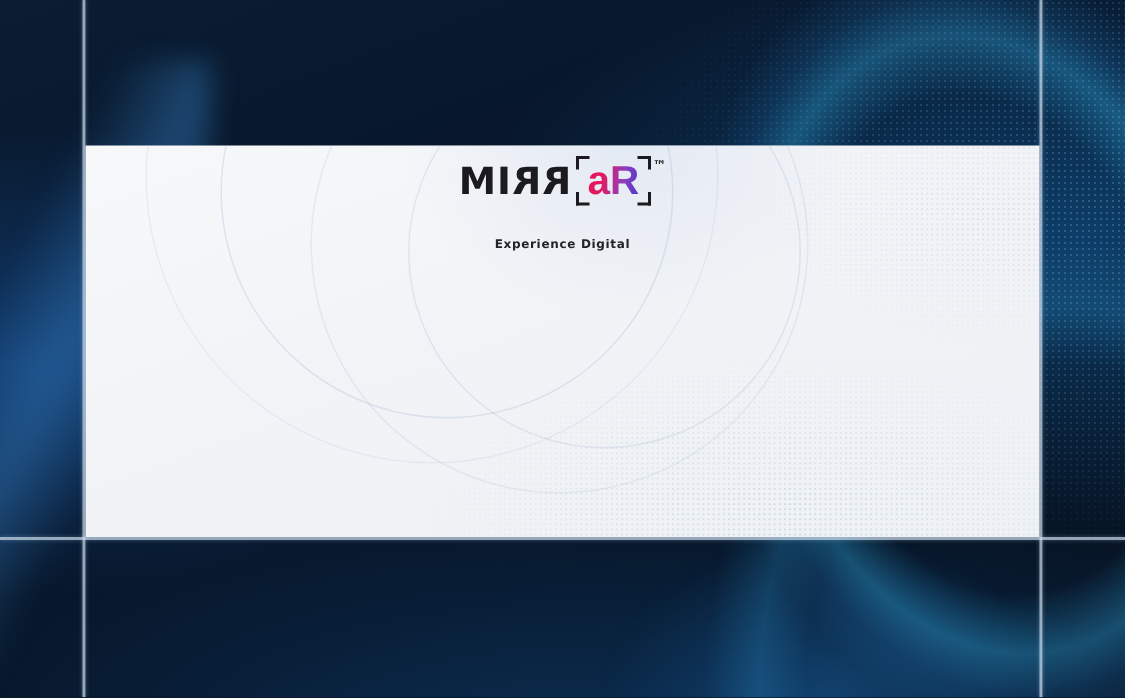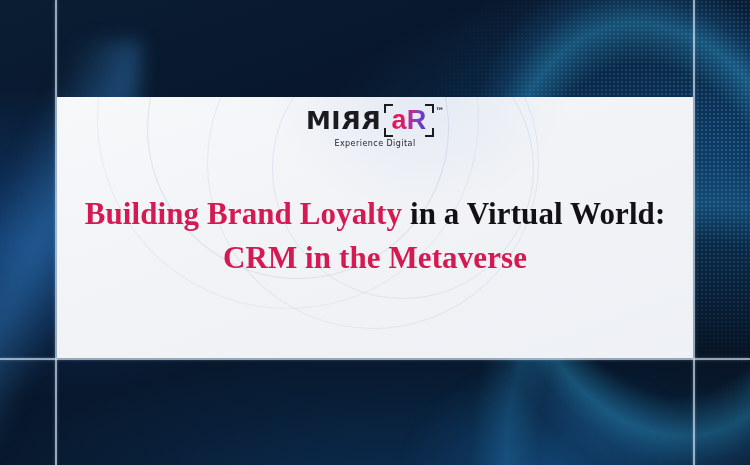--- a/index.html
+++ b/index.html
@@ -212,24 +212,24 @@
     font-size: 9px;
     font-weight: 700;
     color: #1b1b1f;
     align-self: flex-start;
     margin-top: 1px;
     margin-left: 1px;
   }
   .logo-tag {
     font-family: "DejaVu Sans", sans-serif;
     font-size: 8px;
-    font-weight: 400;
+    font-weight: 700;
     letter-spacing: 0.45px;
     color: #23232a;
-    margin-top: 4px;
+    margin-top: 23px;
   }
 
   
   .headline {
     position: absolute;
     left: 22px;
     right: 22px;
     top: 95px;
     text-align: center;
     font-family: "Liberation Serif", serif;
@@ -279,19 +279,15 @@
           <span class="brk brk-br"></span>
           <span class="logo-ar">aR</span>
         </span>
 
         <span class="logo-tm">™</span>
       </div>
 
       <div class="logo-tag">Experience Digital</div>
     </div>
 
-    <div class="headline">
-      <span class="accent">Building Brand Loyalty</span><span> in a Virtual</span>
-      <span>World: </span><span class="accent">CRM in the Metaverse</span>
-    </div>
 
   </div>
 </div>
 
 </body></html>

